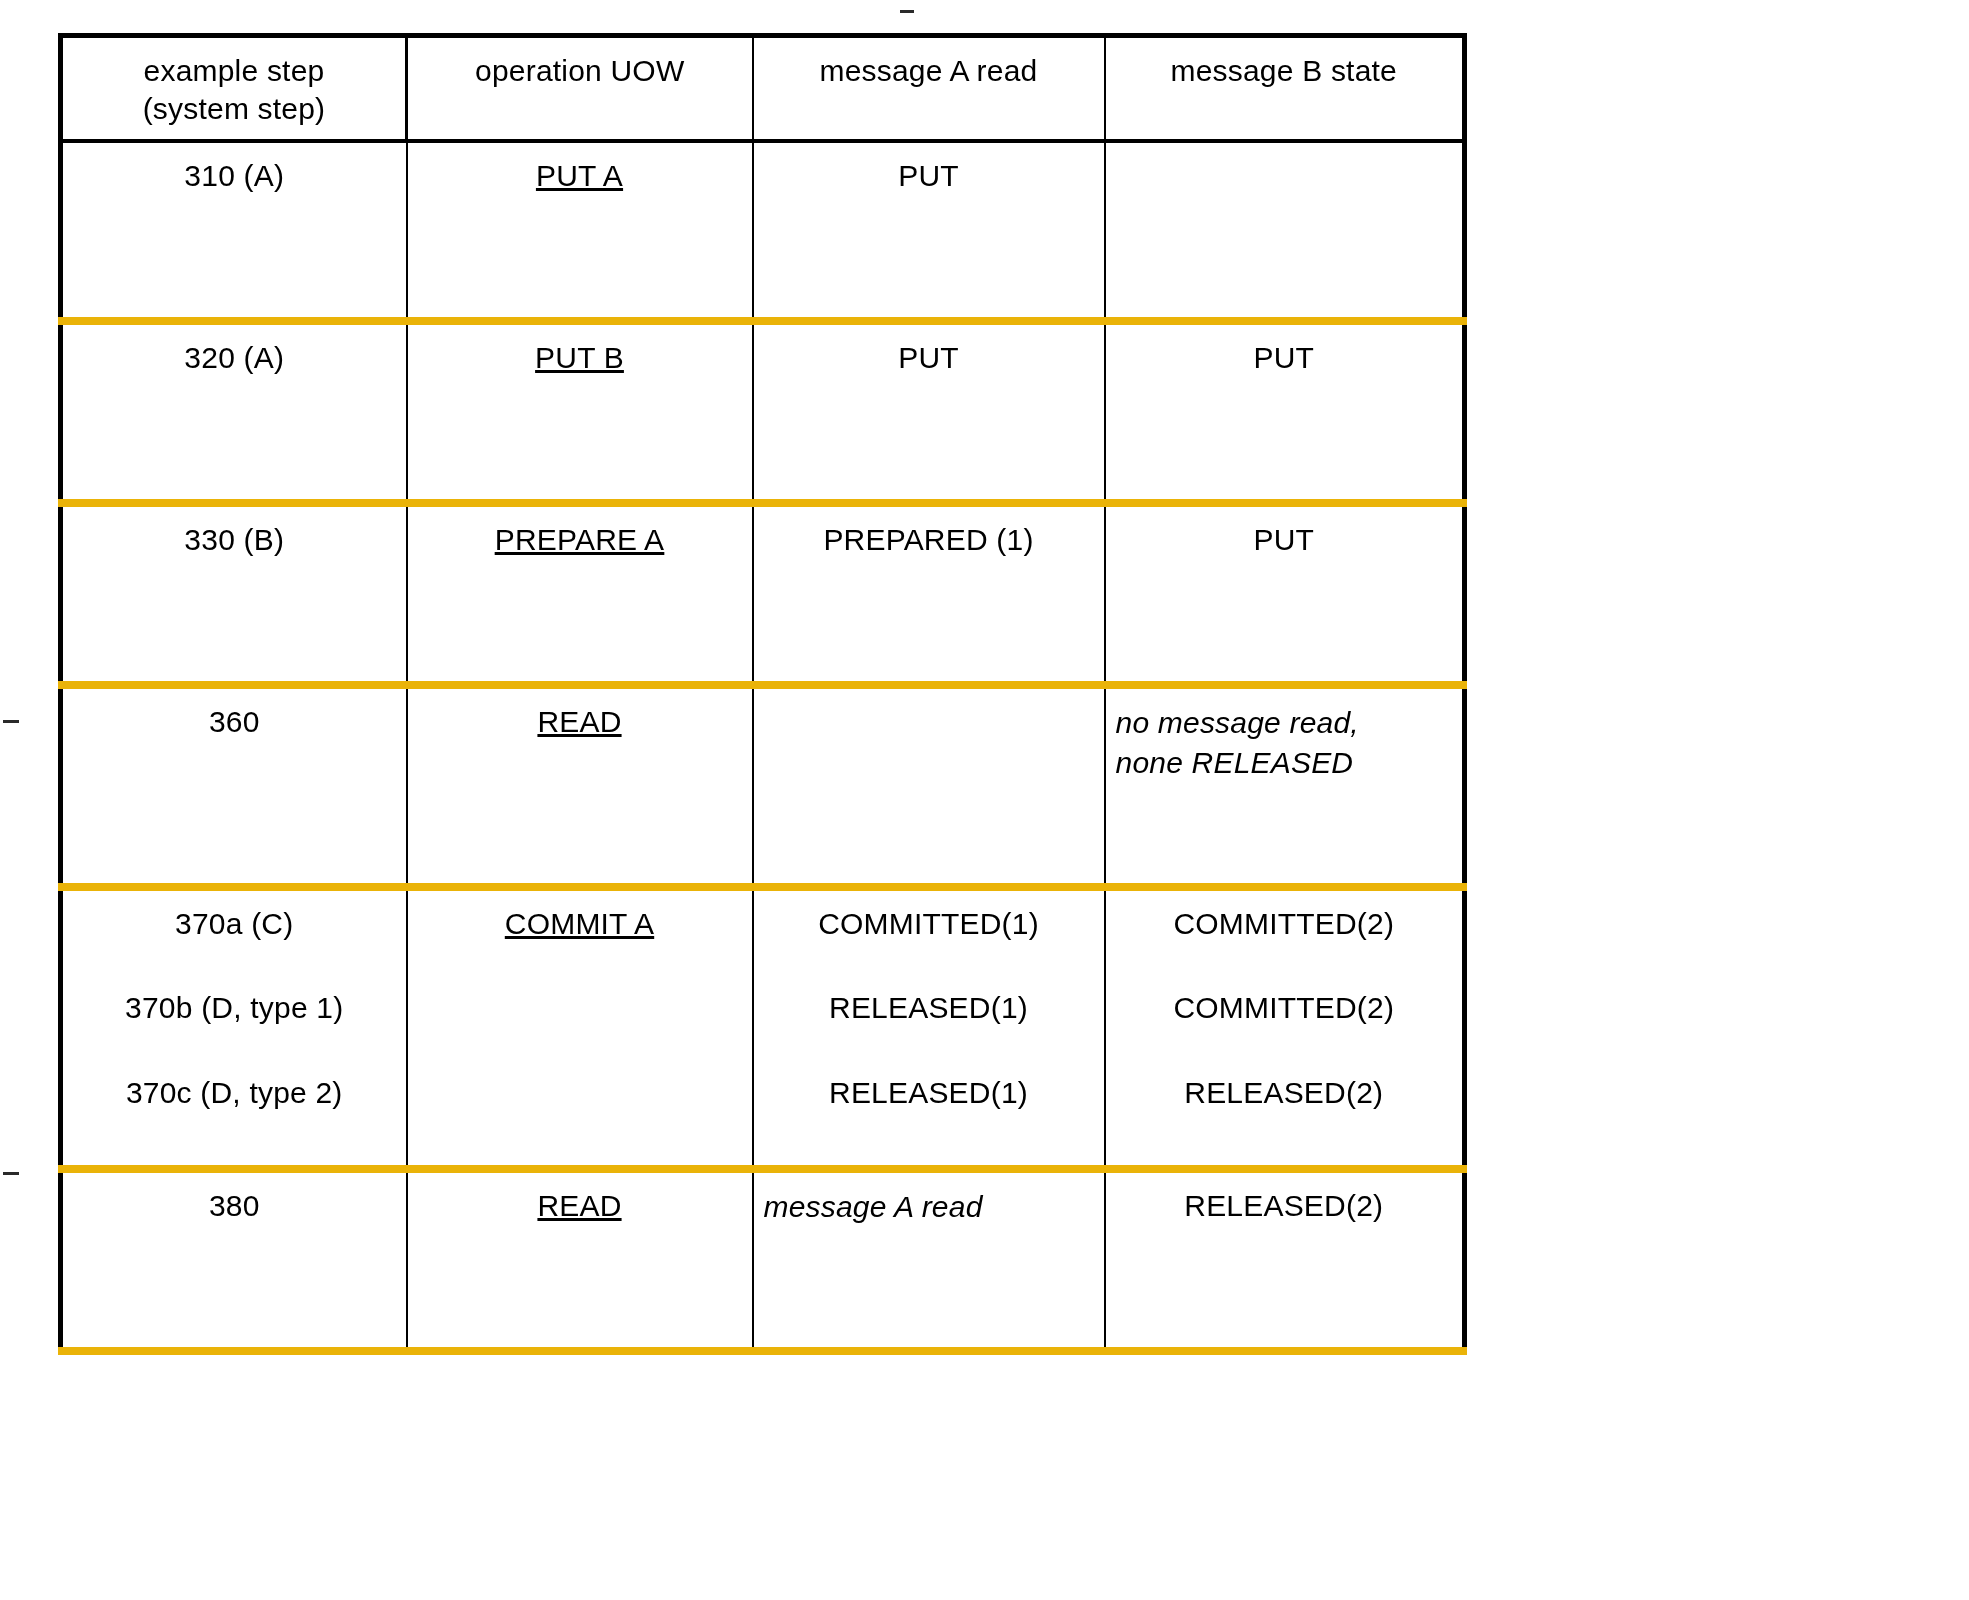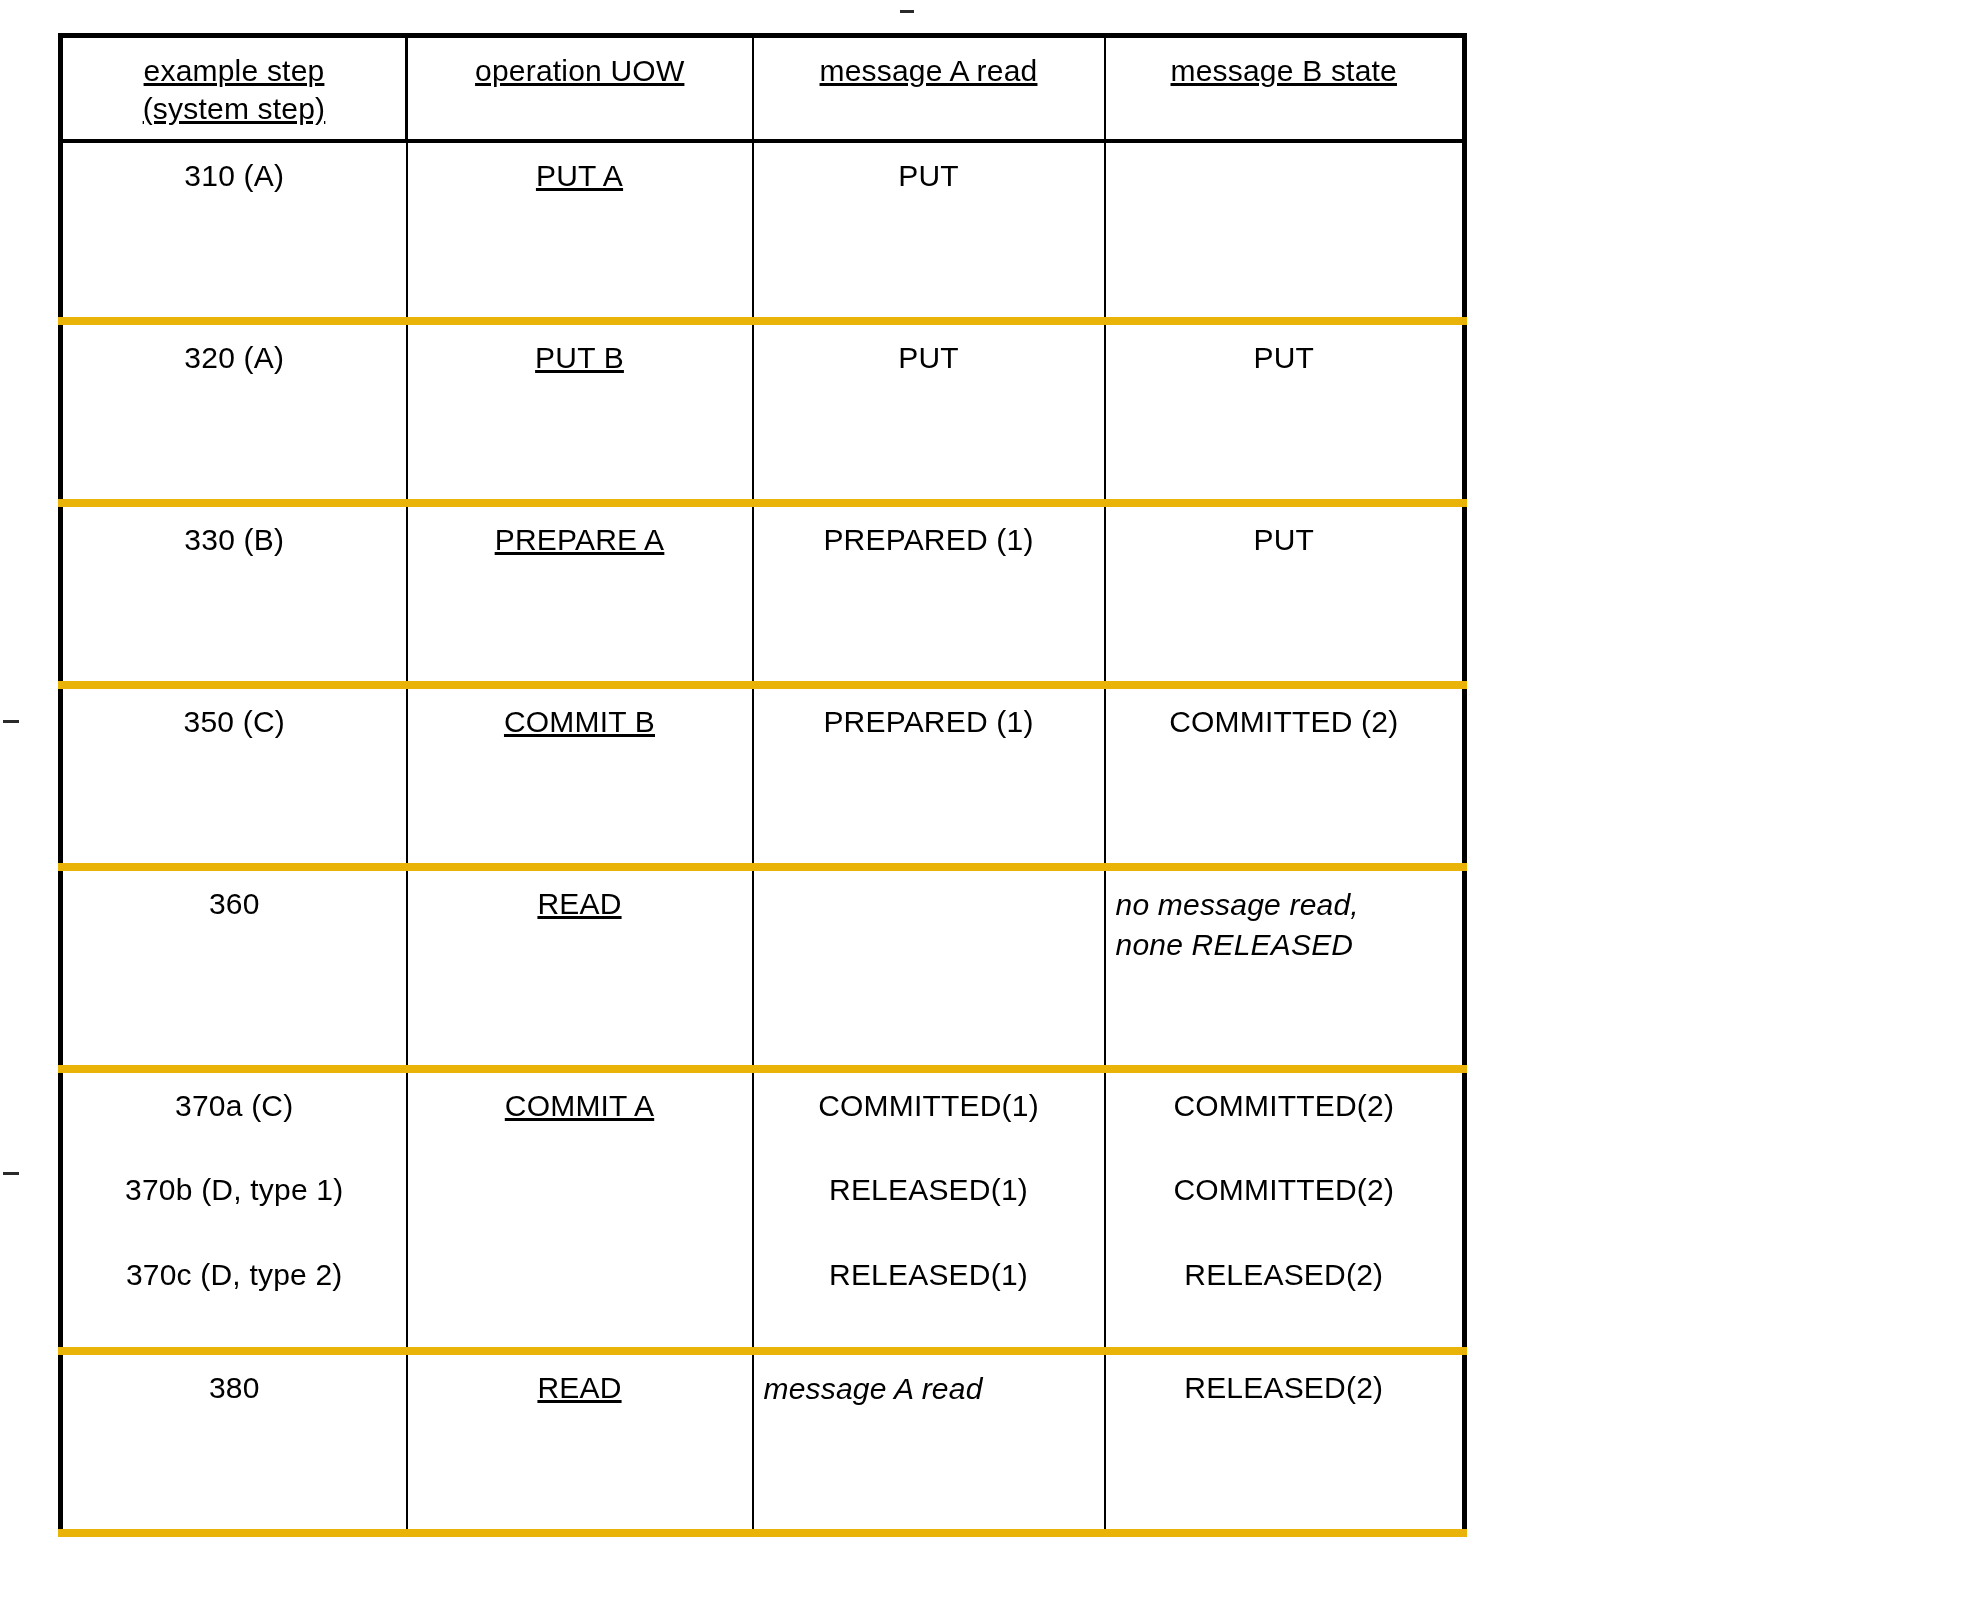--- a/index.html
+++ b/index.html
@@ -72,21 +72,21 @@
     font-size: 31px;
     padding-top: 16px;
     padding-bottom: 26px;
     line-height: 1.22;
     border-bottom: 4px solid #000;
   }
   thead th.first {
     border-right: 3px solid #000;
   }
 
-  .hdr-line { display: block; text-decoration: underline; }
+  .hdr-line { display: block; }
 
   
   tr.r-normal td { height: 150px; }
   tr.r-tall td   { height: 170px; }
   tr.r-multi td  { height: 250px; }
 
   td.c1 { border-right: 3px solid #000; }
   td.c2 { border-right: 3px solid #000; text-decoration: underline; }
 
   tr.r-normal td, tr.r-tall td, tr.r-multi td {
@@ -163,26 +163,20 @@
         </tr>
 
         <tr class="r-normal">
           <td class="c1">330 (B)</td>
           <td class="c2">PREPARE A</td>
           <td>PREPARED (1)</td>
           <td>PUT</td>
         </tr>
 
 
-        <tr class="r-normal">
-          <td class="c1">350 (C)</td>
-          <td class="c2">COMMIT B</td>
-          <td>PREPARED (1)</td>
-          <td>COMMITTED (2)</td>
-        </tr>
 
         <tr class="r-tall">
           <td class="c1">360</td>
           <td class="c2">READ</td>
           <td></td>
           <td>
             <span class="note-italic">no message read,</span>
             <span class="note-italic">none RELEASED</span>
           </td>
         </tr>

